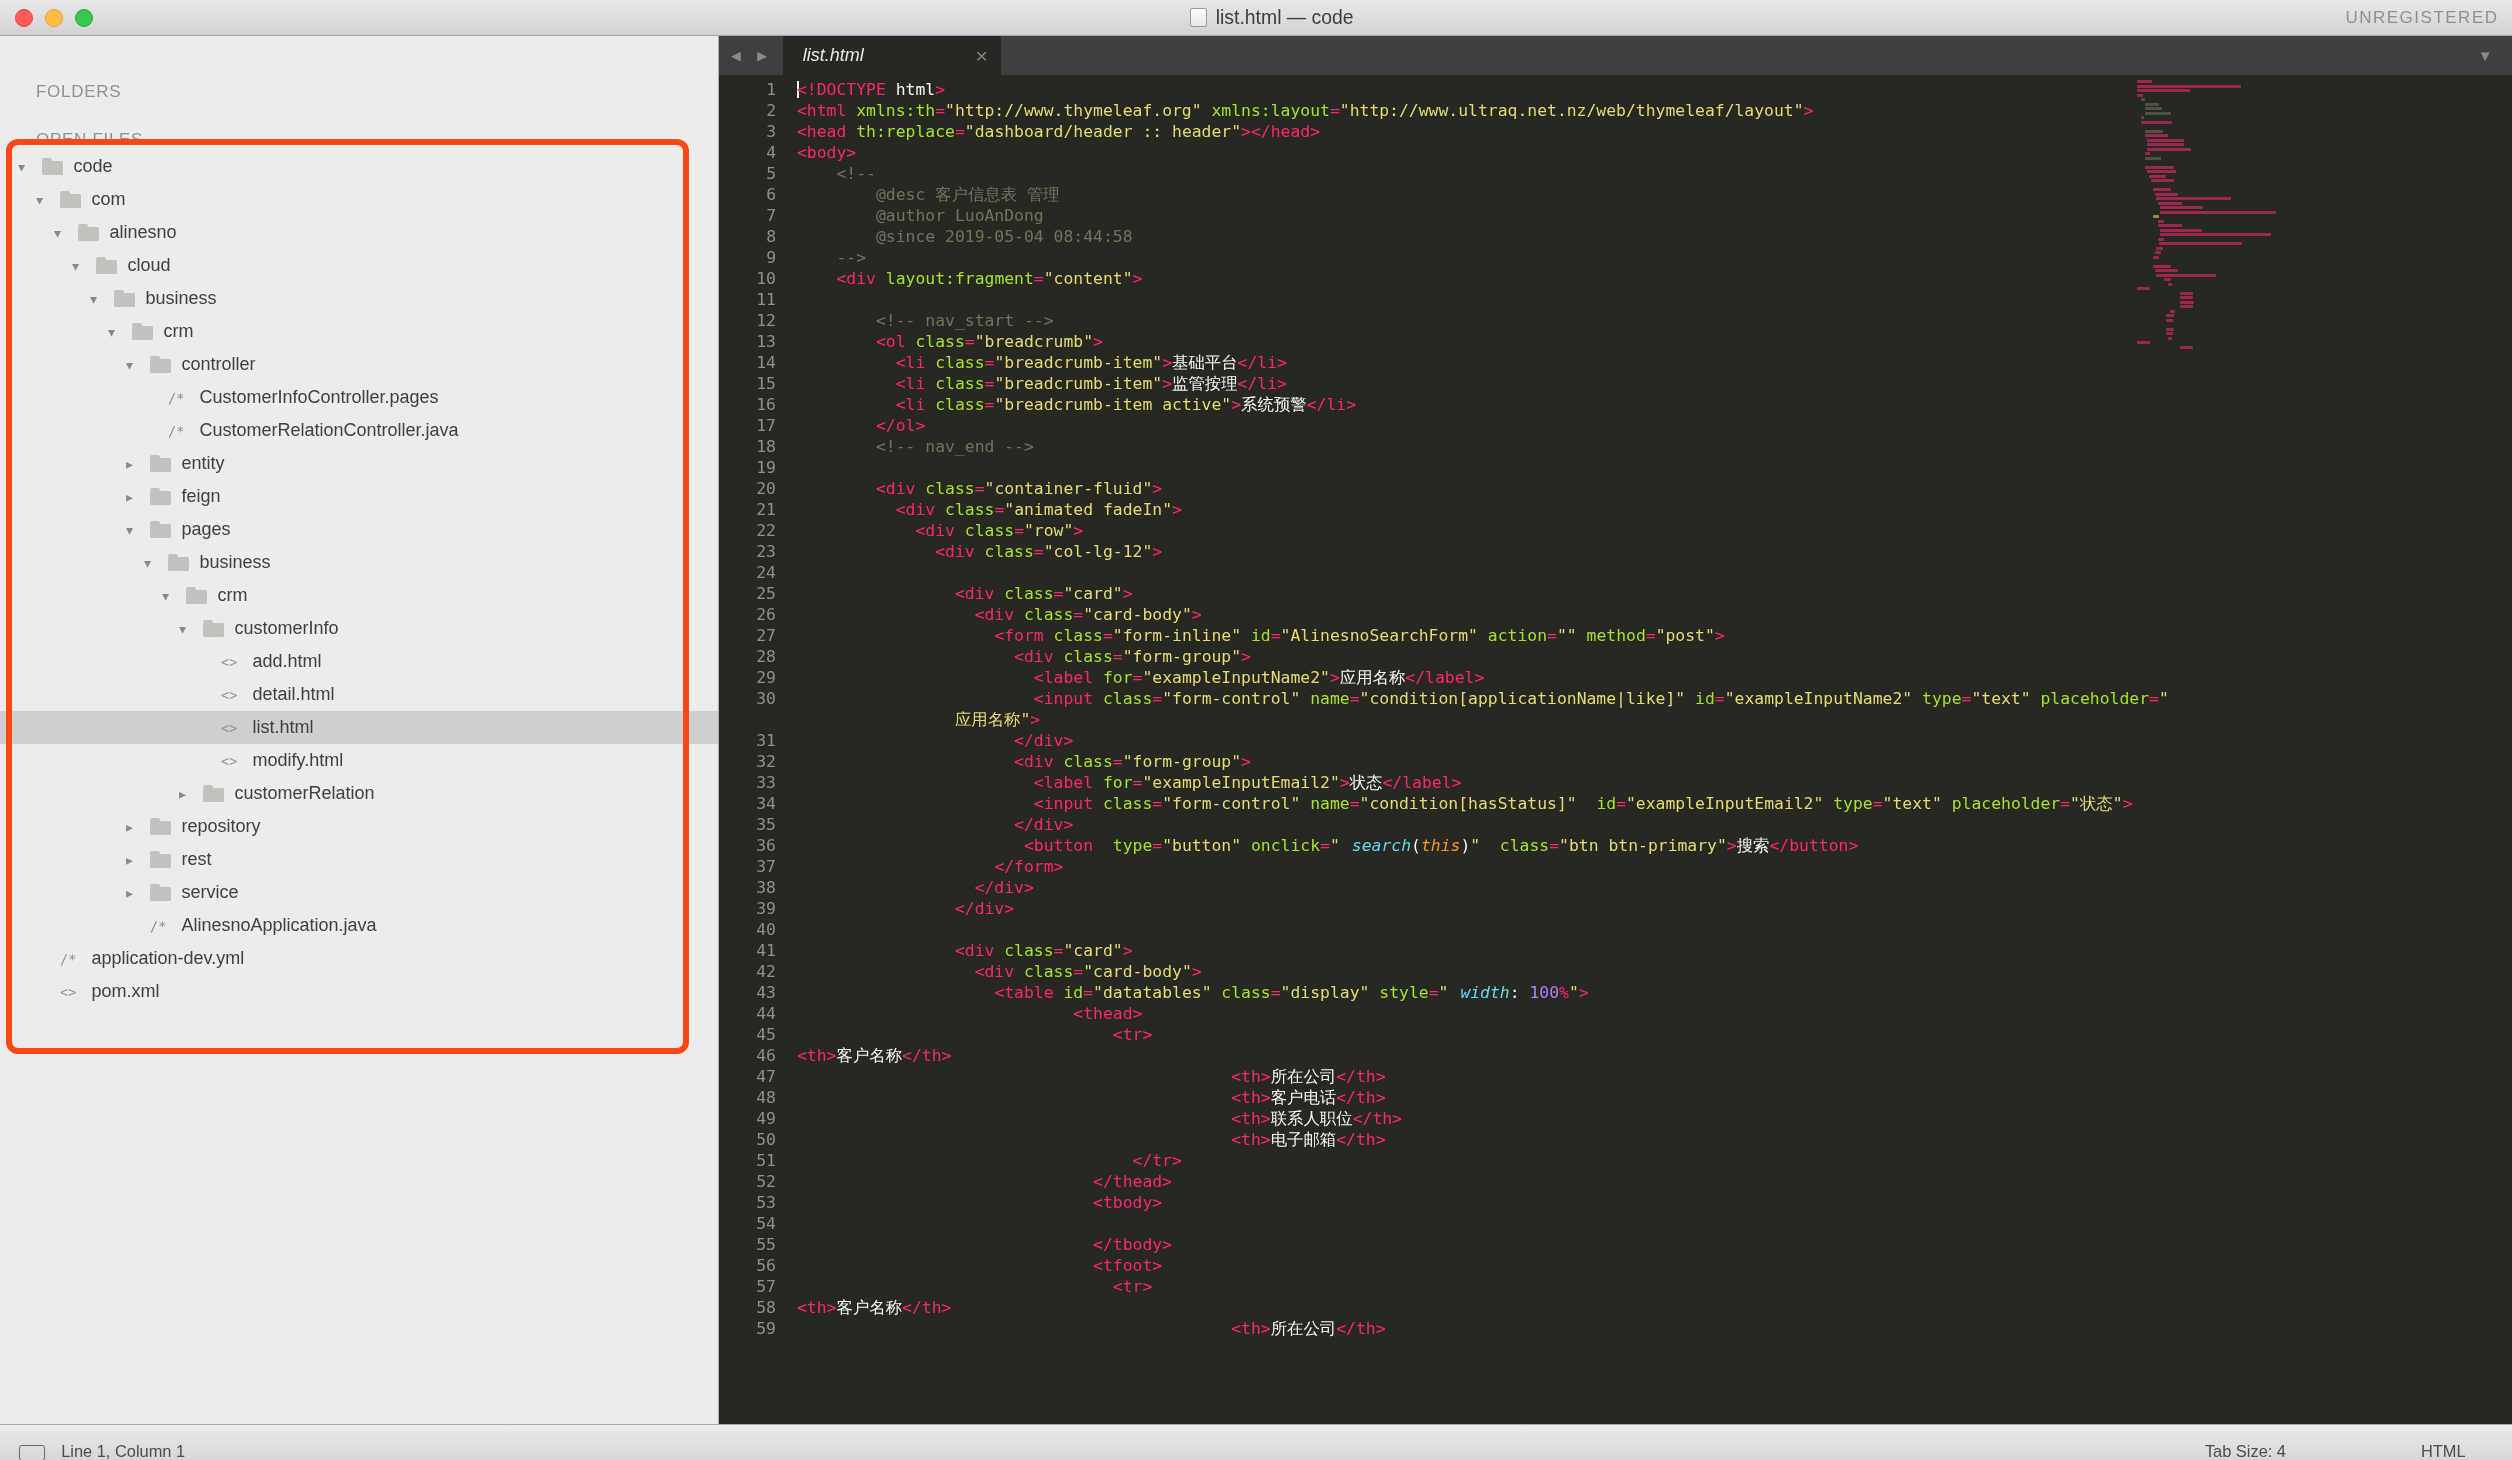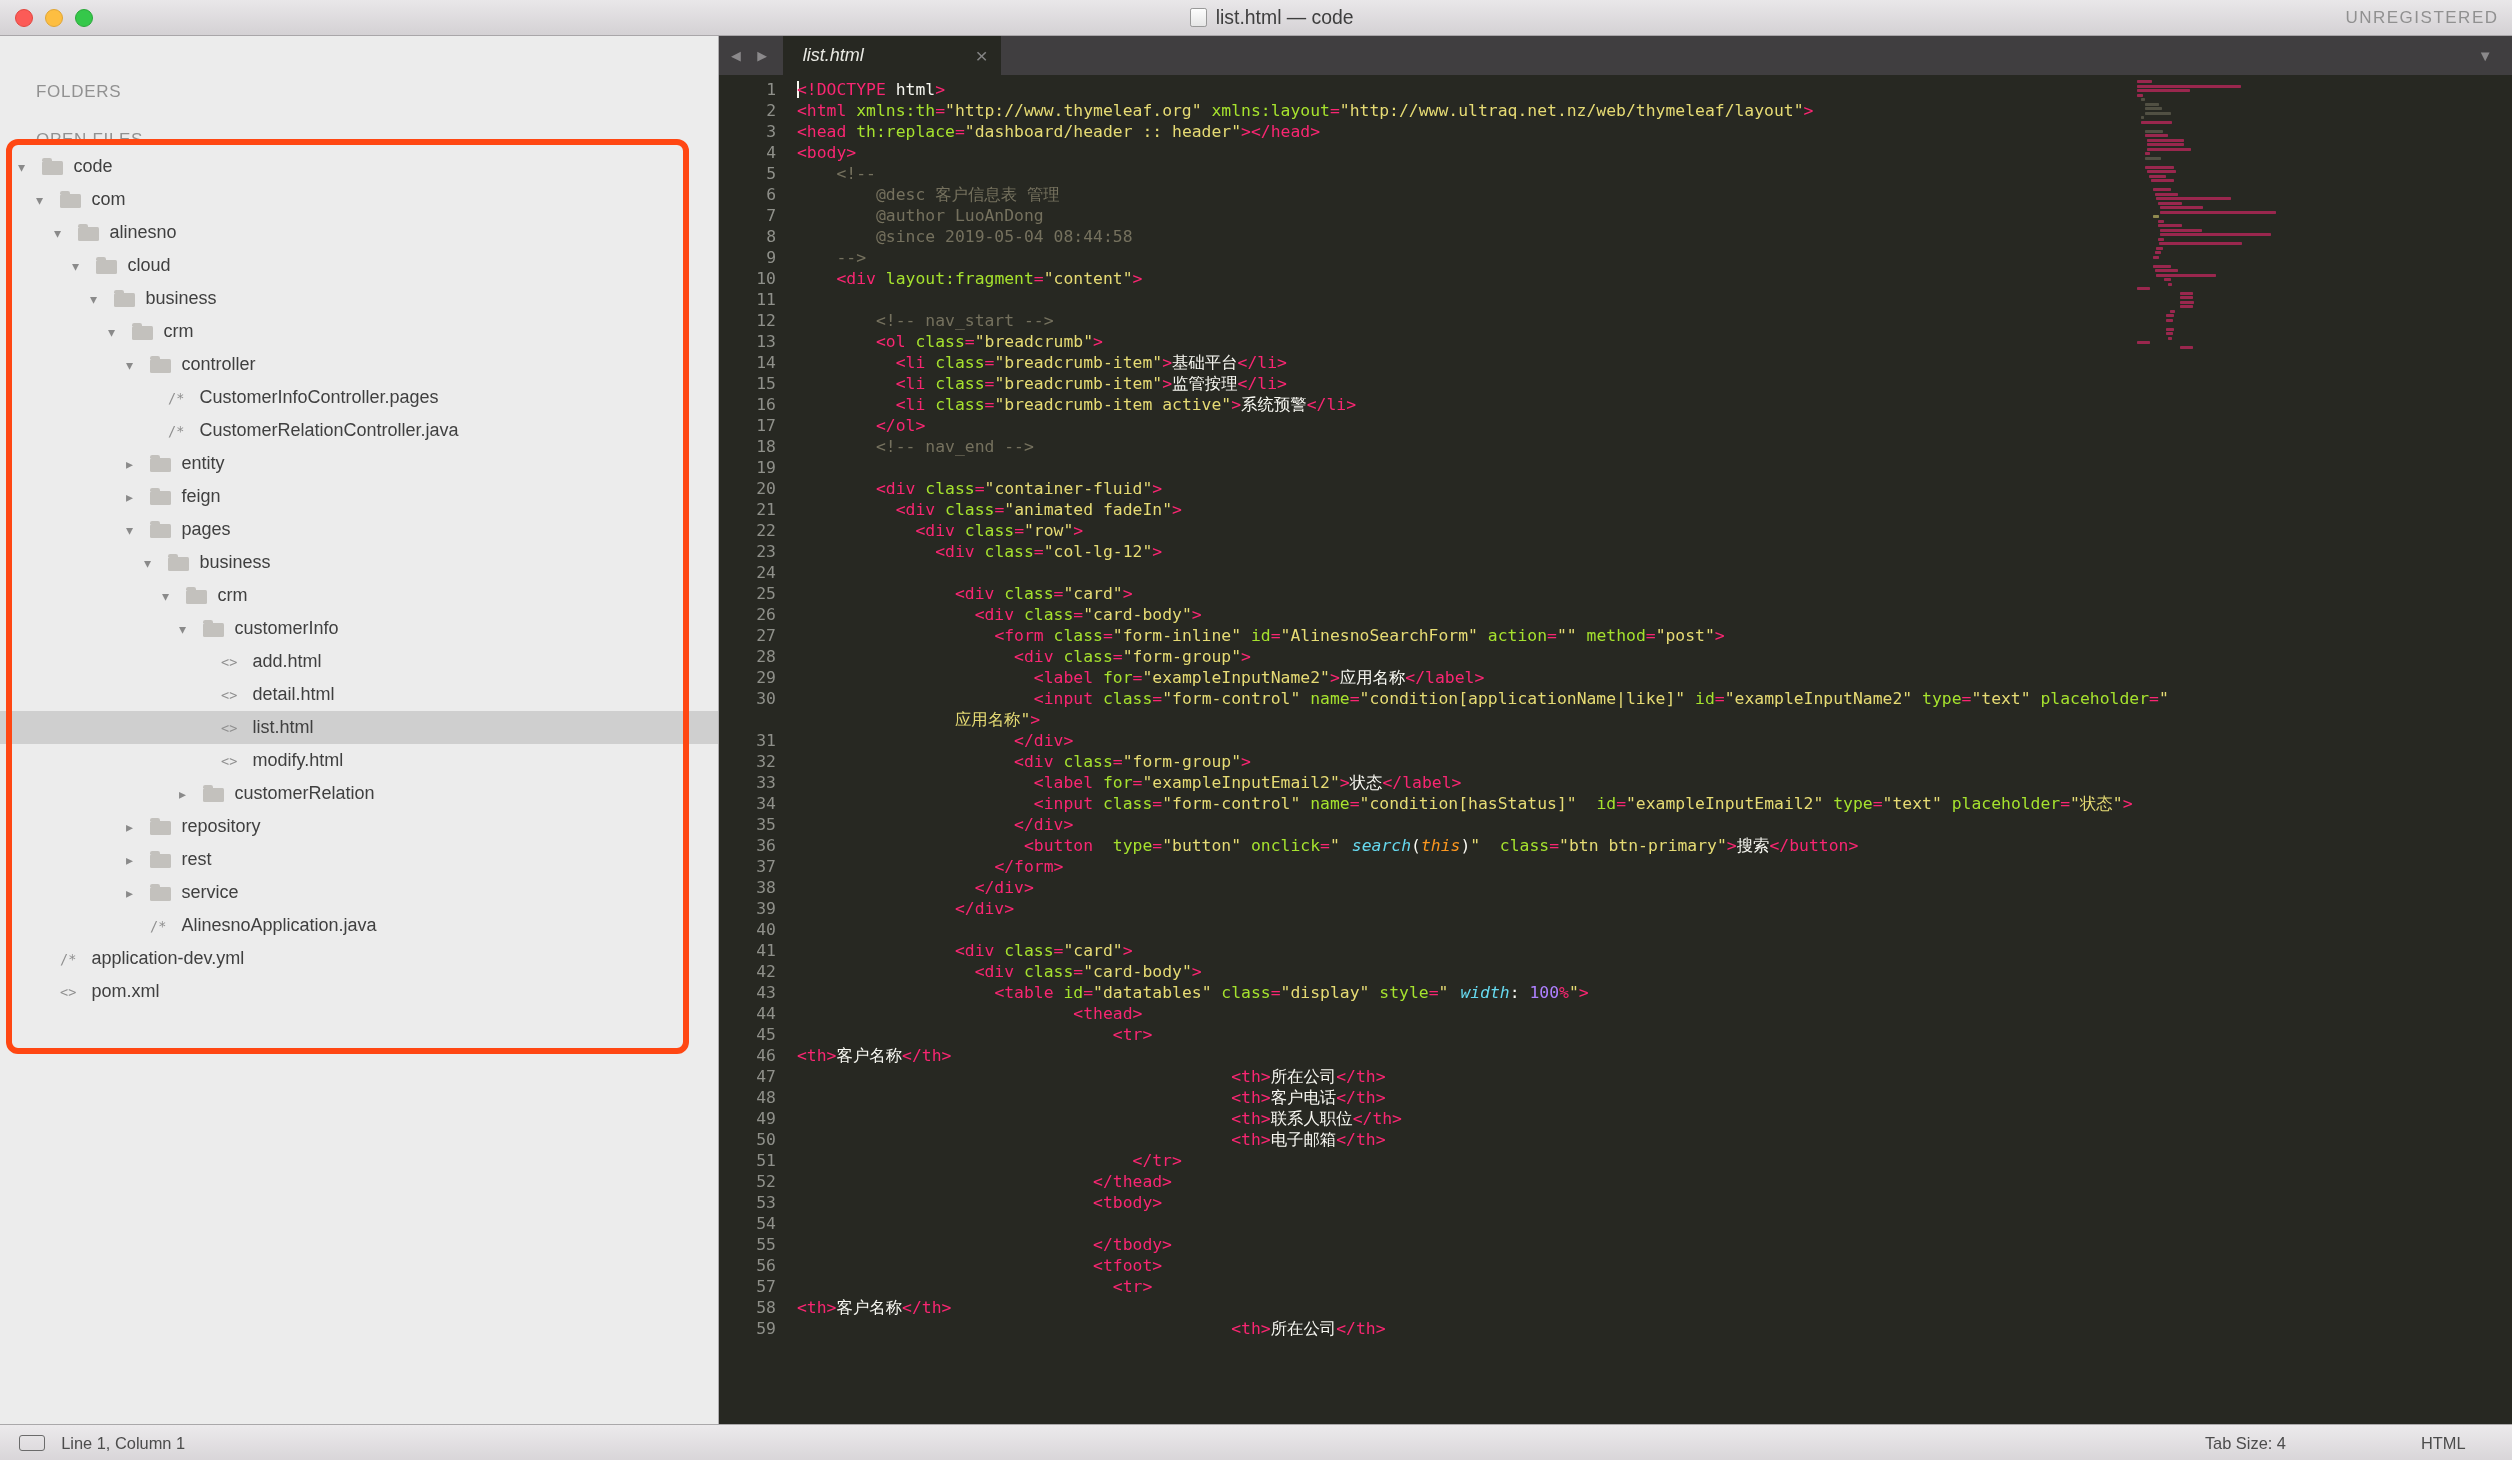--- a/index.html
+++ b/index.html
@@ -59,21 +59,21 @@
   .tok-p { color:var(--tok-p,#f8f8f2); }
   .tok-b { color:var(--tok-b,#66d9ef); font-style:italic;margin-left:12px; }
   .tok-o { color:var(--tok-o,#fd971f); font-style:italic; }
   .tok-v { color:var(--tok-v,#ae81ff); }
   .caret { display:inline-block; width:2.2px; height:17px; background:#f8f8f0; vertical-align:-3px; margin-right:-2.2px; }
 
   .minimap { position:absolute; top:5.2px; left:1418px; width:194px; }
   .mini-row { height:3px; margin-bottom:1.5px; border-radius:0.7px; opacity:.55; }
 
   
-  .statusbar { height:37px; background:linear-gradient(180deg,#eceaec,#d8d5d8); border-top:1.5px solid #aaa8aa; display:flex; align-items:center; padding:0 19.4px; font-size:16.4px; color:#4c4c4c; position:relative; z-index:5; }
+  .statusbar { height:37px; background:linear-gradient(180deg,#eceaec,#d8d5d8); border-top:1.5px solid #aaa8aa; display:flex; align-items:flex-end; padding:0 19.4px; font-size:16.4px; color:#4c4c4c; position:relative; z-index:5; }
   .status-icon { width:25.4px; height:16.4px; border:1.5px solid #6b6b6b; border-radius:3px; margin-right:16.4px; }
   .status-right { margin-left:auto; display:flex; gap:135px; padding-right:27px; }
 </style>
 </head>
 <body>
 
 <div class="window">
 
   <div class="titlebar">
     <div class="traffic">

